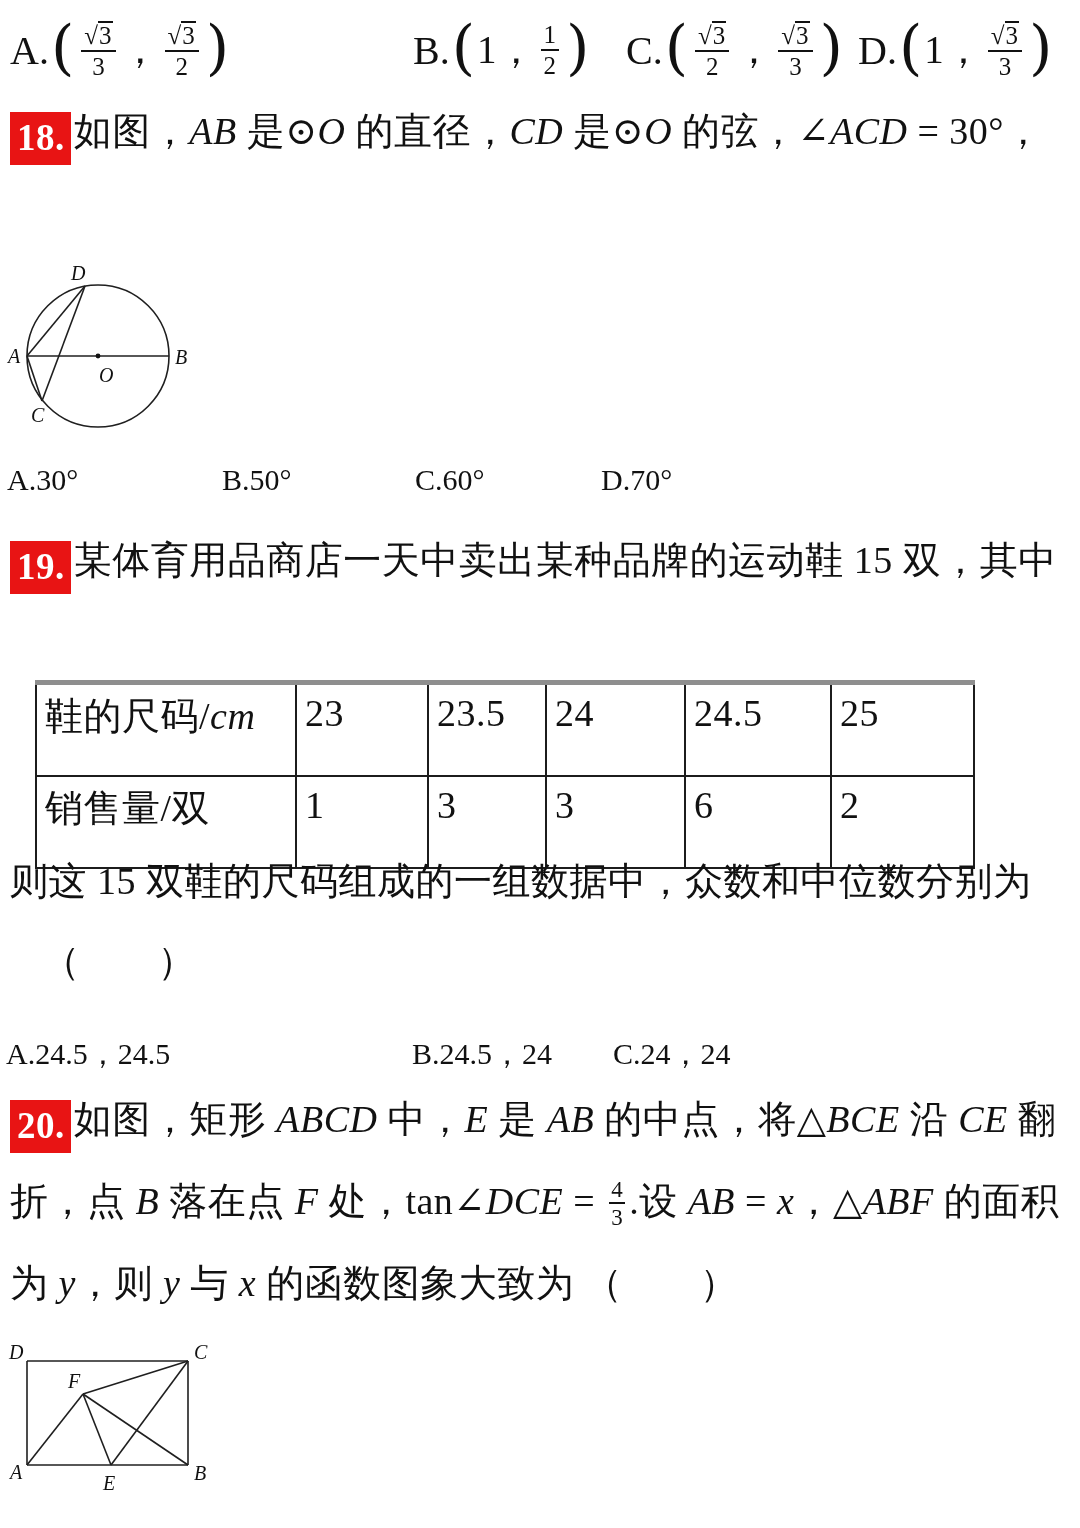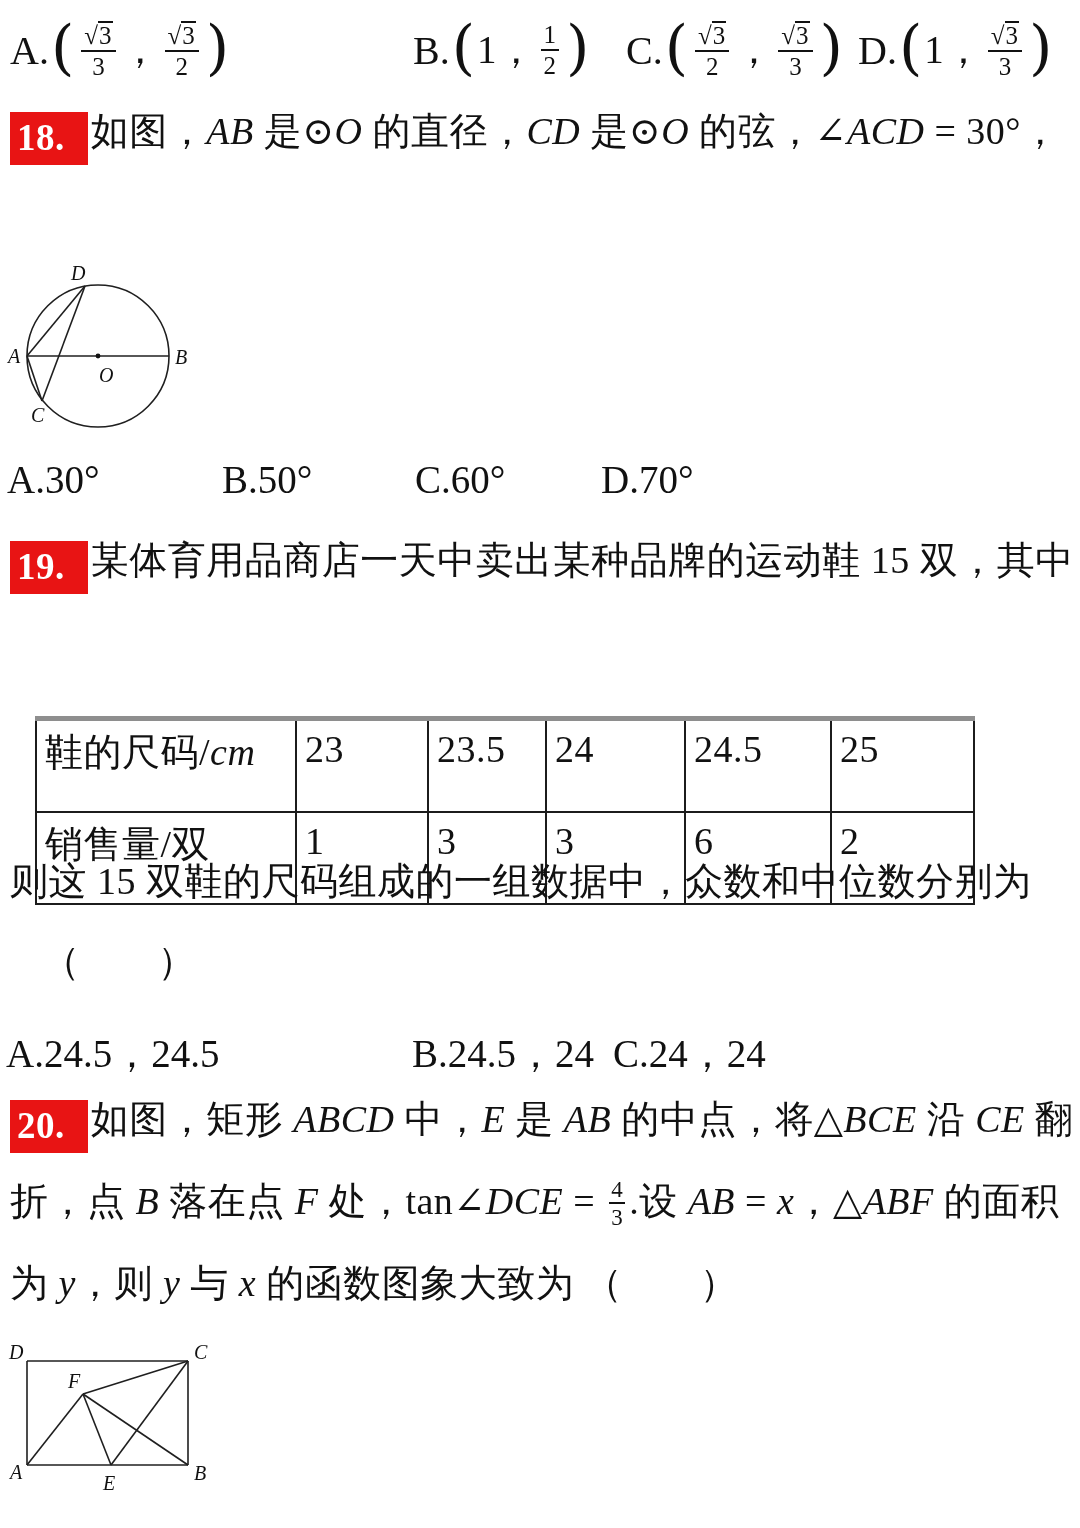--- a/index.html
+++ b/index.html
@@ -6,27 +6,27 @@
   .page{
     position:relative;width:1080px;height:1528px;background:#ffffff;overflow:hidden;
     font-family:"Liberation Serif","DejaVu Serif",serif;color:#111111;
   }
   .line{
     position:absolute;left:10px;font-size:38px;line-height:1.45;
     white-space:nowrap;letter-spacing:0.5px;
   }
   .qnum{
     display:inline-block;background:#e81414;color:#ffffff;font-weight:700;
-    font-size:37px;line-height:1;padding:7px 23px 9px 7px;margin-right:3px;
+    font-size:37px;line-height:1;padding:7px 6px 9px 7px;margin-right:3px;
     vertical-align:-6px;
   }
   .mi{font-style:italic;font-family:Liberation Serif, serif;}
   .opt-row{position:absolute;left:0;width:1080px;height:72px;}
   .opt{position:absolute;top:0;white-space:nowrap;font-size:39px;display:flex;align-items:center;height:72px;}
-  .opt-plain{position:absolute;top:0;white-space:nowrap;font-size:39px;line-height:72px;height:72px;}
+  .opt-plain{position:absolute;top:0;white-space:nowrap;font-size:30px;line-height:72px;height:72px;}
   .bigp{font-size:60px;line-height:0.9;font-family:"DejaVu Serif",serif;position:relative;top:-3px;padding:0 2px;}
   .fr{display:inline-flex;flex-direction:column;align-items:center;line-height:1;margin:0 5px;position:relative;top:0px;vertical-align:middle;}
   .fr .n{display:inline-flex;align-items:flex-end;border-bottom:2px solid #111;padding:0 3px 2px;font-size:25px;}
   .fr .d{padding-top:2px;font-size:25px;}
   .fr .rad{border-top:2px solid #111;padding:0 1px;}
   .fr-sm{top:-2px;margin:0 4px;}
   .fr-sm .n{font-size:23px;padding:0 2px 1px;}
   .fr-sm .d{font-size:23px;}
   .sales-table{
     position:absolute;border-collapse:collapse;table-layout:fixed;
@@ -130,21 +130,21 @@
 
   <div class="opt-row" style="top:444px;">
     <span class="opt-plain" style="left:7px;">A.30°</span>
     <span class="opt-plain" style="left:222px;">B.50°</span>
     <span class="opt-plain" style="left:415px;">C.60°</span>
     <span class="opt-plain" style="left:601px;">D.70°</span>
   </div>
 
   <div class="line" style="top:533px;"><span class="qnum">19.</span><span><span>某体育用品商店一天中卖出某种品牌的运动鞋 15 双，其中</span></span></div>
 
-  <table class="sales-table" style="left:35px;top:680px;width:938px;margin-top:36px;">
+  <table class="sales-table" style="left:35px;top:680px;width:938px;">
       <colgroup>
         <col style="width: 260px;">
         <col style="width: 132px;">
         <col style="width: 118px;">
         <col style="width: 139px;">
         <col style="width: 146px;">
         <col style="width: 143px;">
       </colgroup>
       <tbody>
         <tr>

